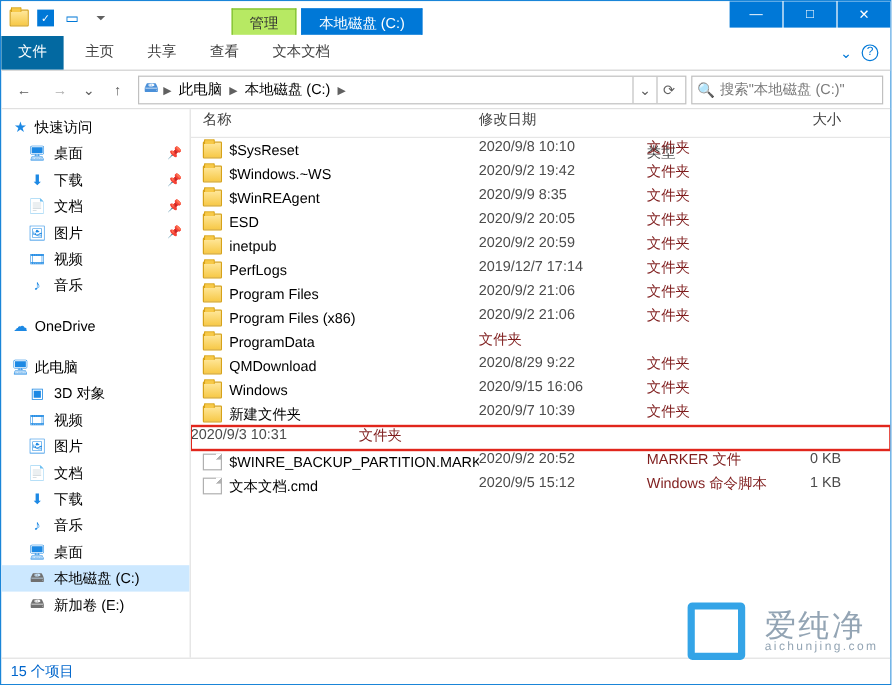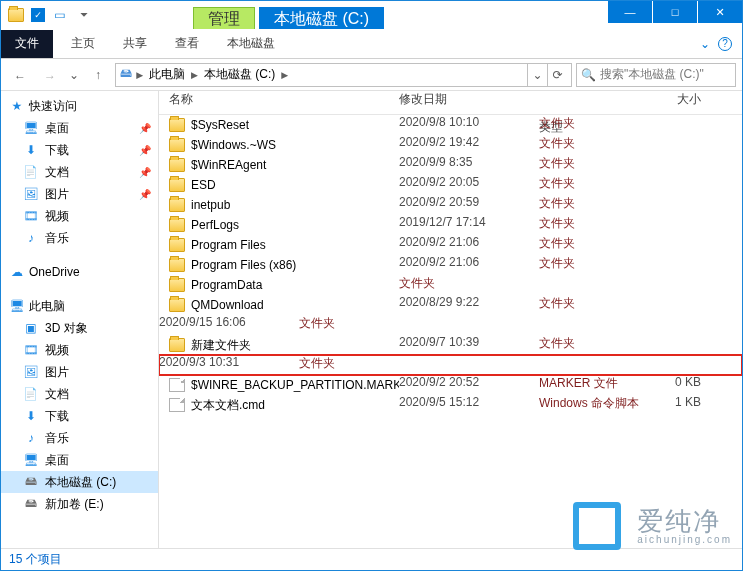--- a/index.html
+++ b/index.html
@@ -4,29 +4,29 @@
 <style>
   * { box-sizing: border-box; font-family: "Microsoft YaHei", "Segoe UI", sans-serif; }
   body { margin: 0; background: #fff; font-size: 12px; color: #000; }
   .window { width: 743px; height: 571px; border: 1px solid #1a85d8; position: relative; overflow: hidden; background: #fff; }
 
   
   .titlebar { height: 28px; background: #fff; display: flex; align-items: stretch; }
   .qat { display: flex; align-items: center; gap: 6px; padding-left: 6px; }
   .qat .ic { width: 18px; height: 18px; display: flex; align-items: center; justify-content: center; }
   .tab-group { margin-left: 100px; display: flex; align-items: flex-end; gap: 4px; padding-top: 2px; }
-  .tab { height: 22px; padding: 2px 14px 0; display: flex; align-items: center; font-size: 16px; color: #333; background: #e6f2fb; border: 1px solid #a0c8e8; border-bottom: none; }
+  .tab { height: 22px; padding: 2px 14px 0; display: flex; align-items: center; font-size: 12px; color: #333; background: #e6f2fb; border: 1px solid #a0c8e8; border-bottom: none; }
   .tab.green { background: #b7e963; border-color: #7fbf30; }
   .win-ctrl { margin-left: auto; display: flex; }
   .win-ctrl div { width: 44px; height: 22px; display: flex; align-items: center; justify-content: center; background: #0078d7; color: #fff; margin-left: 1px; font-size: 11px; }
   .win-ctrl .close { background: #0078d7; }
 
   
   .ribbon { height: 30px; background: #fff; display: flex; align-items: center; border-bottom: 1px solid #d0d0d0; }
-  .file-btn { background: #0f172a; color: #fff; height: 28px; padding: 0 14px; display: flex; align-items: center; font-size: 12px; margin-right: 4px; }
+  .file-btn { background: #0369a1; color: #fff; height: 28px; padding: 0 14px; display: flex; align-items: center; font-size: 12px; margin-right: 4px; }
   .ribbon-tab { padding: 6px 14px; color: #404040; cursor: default; }
   .ribbon .right { margin-left: auto; display: flex; align-items: center; gap: 8px; padding-right: 10px; color: #0078d7; }
 
   
   .addr-row { height: 32px; display: flex; align-items: center; padding: 3px 6px; gap: 4px; border-bottom: 1px solid #e0e0e0; }
   .nav-btn { width: 26px; height: 26px; border-radius: 2px; display: flex; align-items: center; justify-content: center; color: #606060; }
   .nav-btn.disabled { color: #b0b0b0; }
   .addr { flex: 1; height: 24px; border: 1px solid #c0c0c0; display: flex; align-items: center; padding: 0 4px; gap: 4px; }
   .addr .crumb { color: #000; padding: 0 2px; }
   .addr .sep { color: #606060; font-size: 9px; }
@@ -107,21 +107,21 @@
       <div>□</div>
       <div class="close">✕</div>
     </div>
   </div>
 
   <div class="ribbon">
     <div class="file-btn">文件</div>
     <div class="ribbon-tab">主页</div>
     <div class="ribbon-tab">共享</div>
     <div class="ribbon-tab">查看</div>
-    <div class="ribbon-tab">本地磁盘</div>
+    <div class="ribbon-tab">文本文档</div>
     <div class="right">
       <span>⌄</span>
       <span style="color:#0078d7;border:1px solid #0078d7;border-radius:50%;width:14px;height:14px;display:inline-flex;align-items:center;justify-content:center;font-size:10px;">?</span>
     </div>
   </div>
 
   <div class="addr-row">
     <div class="nav-btn">←</div>
     <div class="nav-btn disabled">→</div>
     <div class="nav-btn" style="width:14px;">⌄</div>
@@ -323,20 +323,24 @@
           <div class="row">
             <div class="name">
               <span class="fic folder"></span>
               <span>QMDownload</span>
             </div>
             <div class="date">2020/8/29 9:22</div>
             <div class="type">文件夹</div>
             <div class="size"></div>
           </div>
           <div class="row">
+            <div class="name">
+              <span class="fic folder"></span>
+              <span>Windows</span>
+            </div>
             <div class="date">2020/9/15 16:06</div>
             <div class="type">文件夹</div>
             <div class="size"></div>
           </div>
           <div class="row">
             <div class="name">
               <span class="fic folder"></span>
               <span>新建文件夹</span>
             </div>
             <div class="date">2020/9/7 10:39</div>

